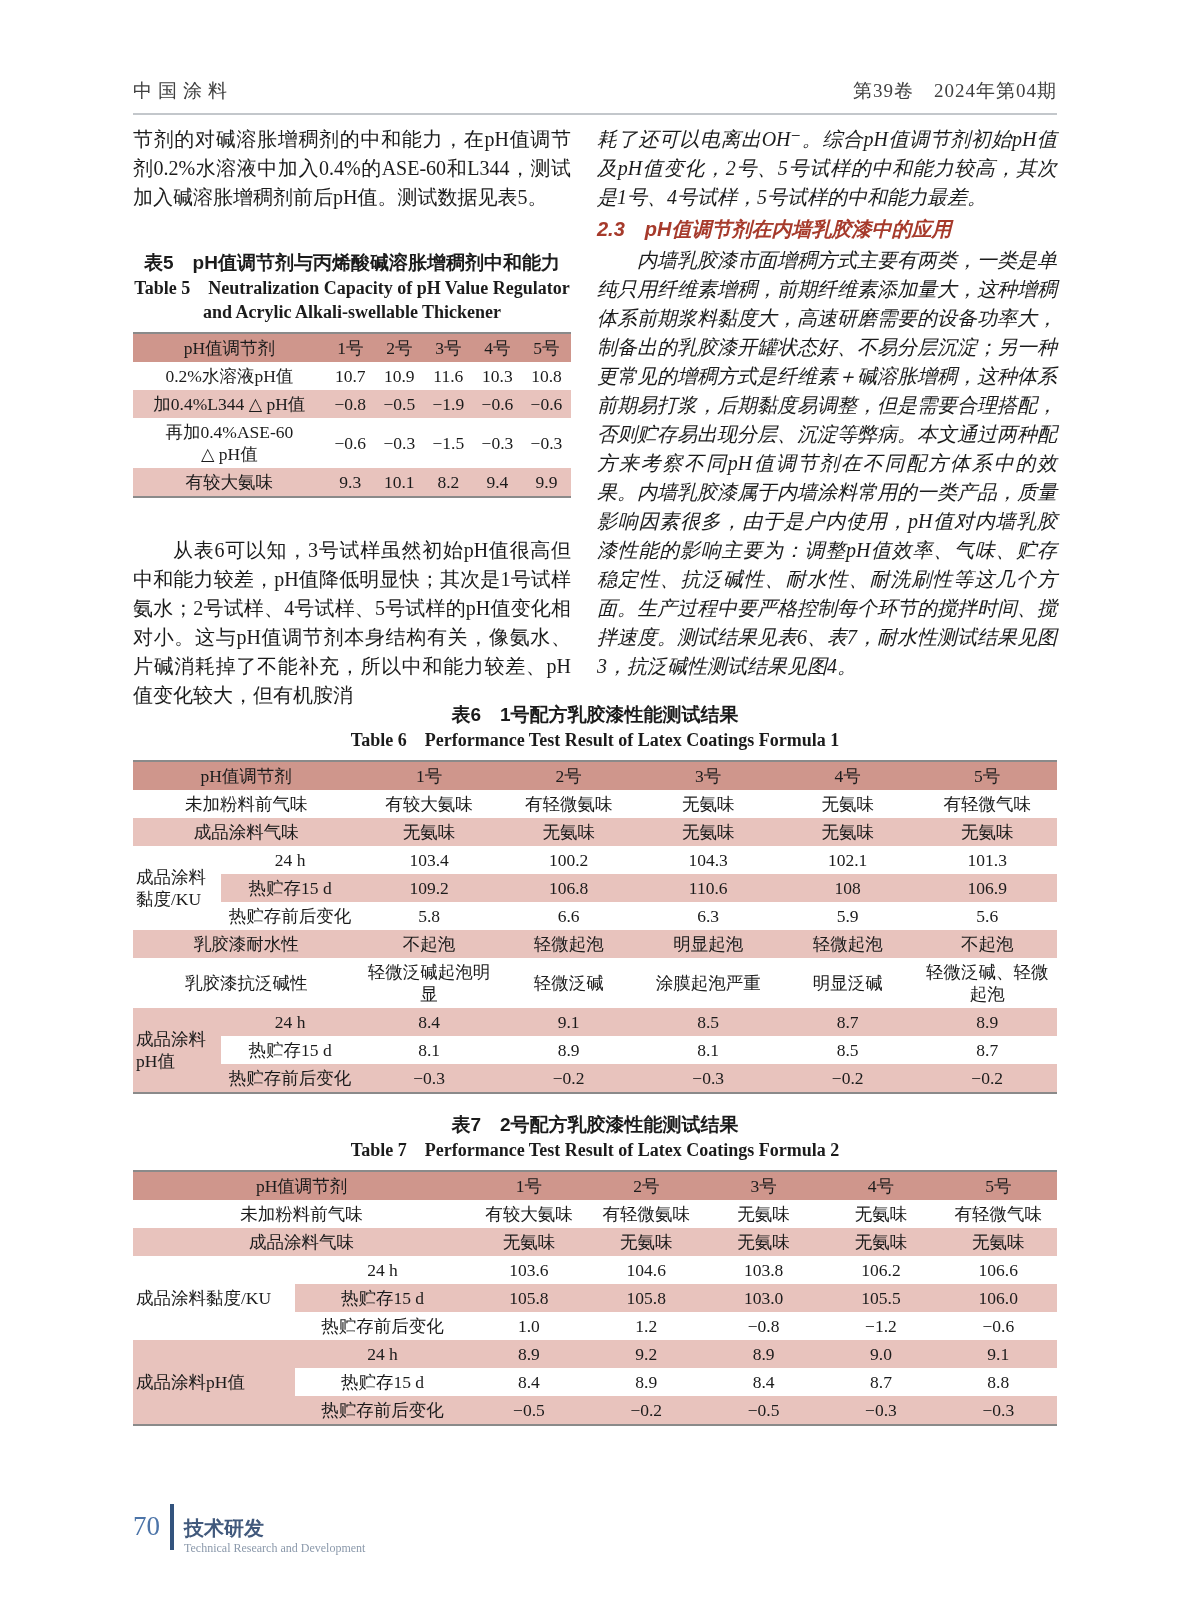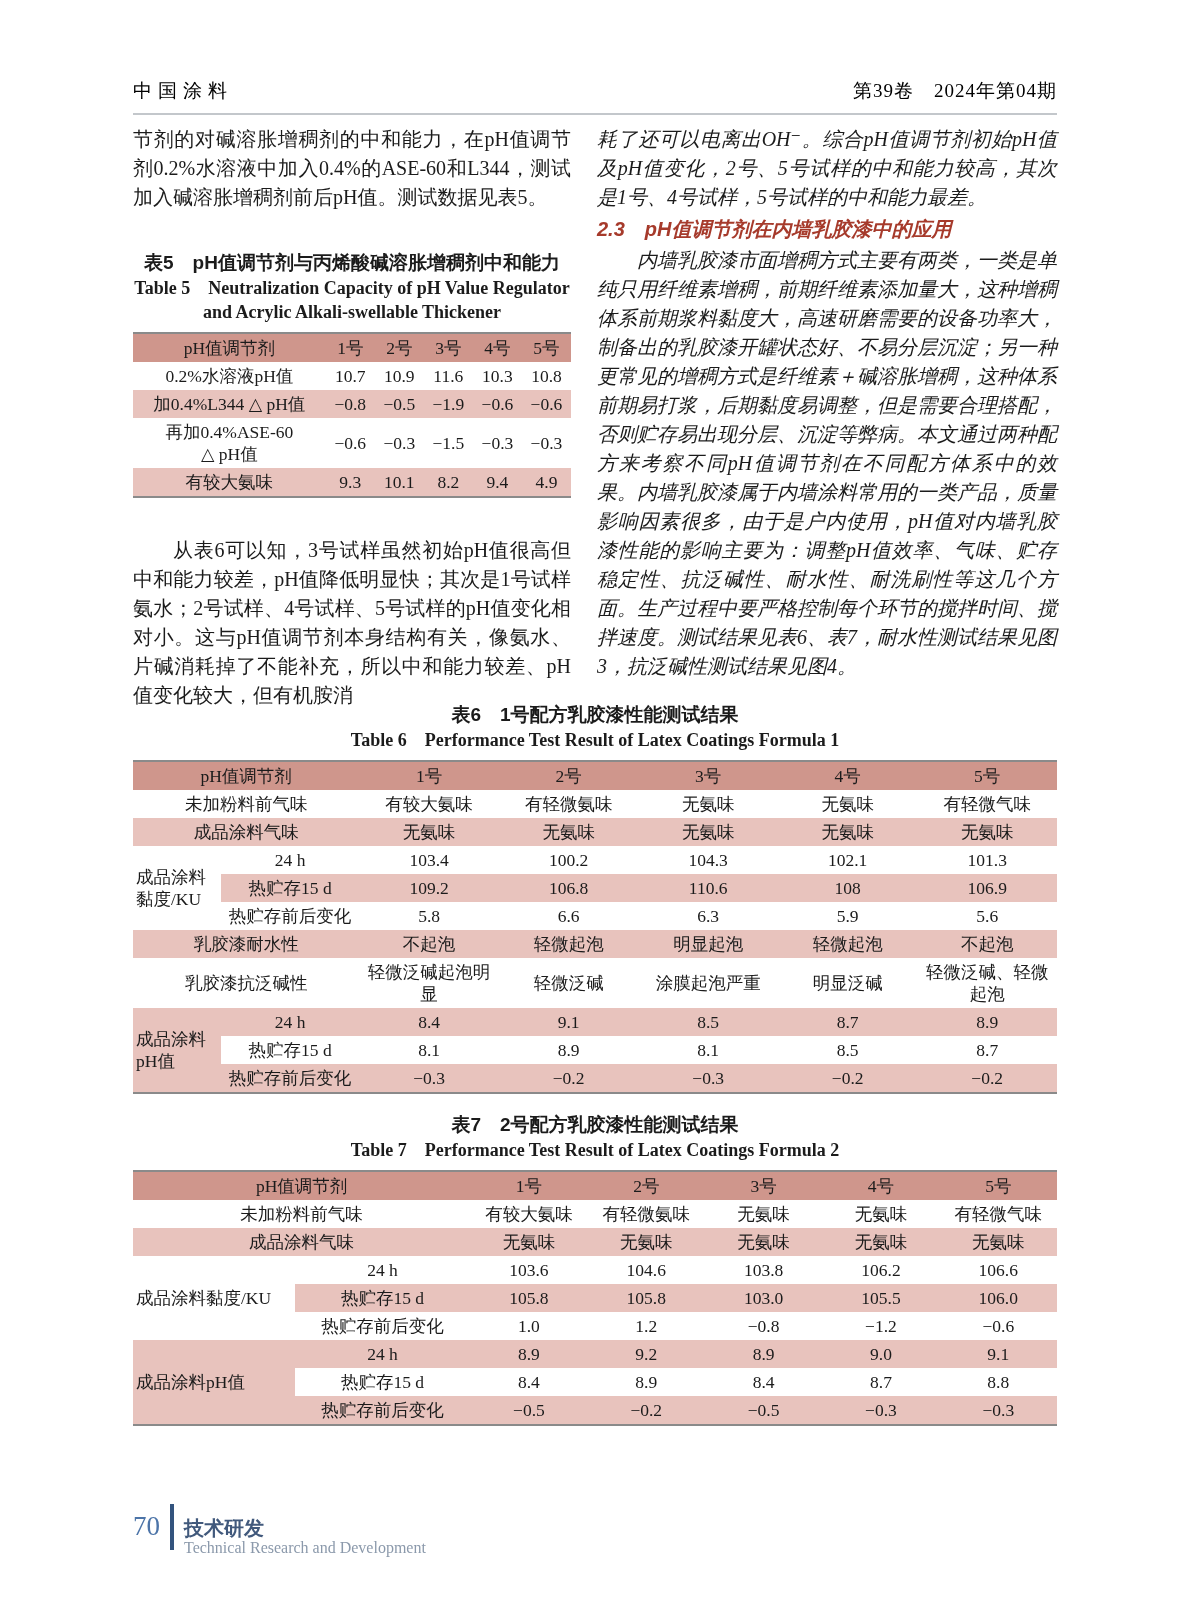--- a/index.html
+++ b/index.html
@@ -8,21 +8,21 @@
     width:1187px;height:1600px;
     background:#ffffff;
     color:#1b1b1b;
     font-family:"Liberation Serif","DejaVu Serif",serif;
     overflow:hidden;
   }
   
   .running-head{
     position:absolute;left:133px;right:130px;top:78px;
     display:flex;justify-content:space-between;align-items:flex-end;
-    font-size:19px;color:#000000;
+    font-size:19px;color:#404040;
     padding-bottom:9px;border-bottom:2px solid #c3c7cb;
   }
   .running-head .journal{letter-spacing:6px;}
   .running-head .issue{letter-spacing:1px;}
 
   
   .cols{position:absolute;top:125px;left:133px;width:924px;display:flex;gap:26px;}
   .col-l{width:438px;flex:none;}
   .col-r{flex:1;min-width:0;font-style:italic;}
   p{margin:0;font-size:20px;line-height:29px;text-align:justify;}
@@ -63,21 +63,21 @@
   #sec-t7{top:1112px;}
 
   
   .footer{position:absolute;left:133px;top:1497px;display:flex;align-items:center;}
   .footer .pageno{font-size:27px;color:var(--footer-accent,#4c74a8);margin-right:10px;}
   .footer .vbar{width:4px;height:46px;background:#33547e;margin-right:10px;}
   .footer .sec-zh{
     font-family:"Liberation Sans","DejaVu Sans",sans-serif;font-weight:bold;
     font-size:20px;line-height:24px;color:#41597c;margin-top:19px;
   }
-  .footer .sec-en{font-size:16px;line-height:16px;color:#8b99ab;}
+  .footer .sec-en{font-size:12px;line-height:16px;color:#8b99ab;}
 </style>
 </head>
 <body>
 
 <div class="page">
 
   <div class="running-head">
     <span class="journal">中国涂料</span>
     <span class="issue">第39卷　2024年第04期</span>
   </div>
@@ -131,21 +131,21 @@
                 <td class="val bg-white">−1.5</td>
                 <td class="val bg-white">−0.3</td>
                 <td class="val bg-white">−0.3</td>
               </tr>
               <tr>
                 <td class="label bg-pink">有较大氨味</td>
                 <td class="val bg-pink">9.3</td>
                 <td class="val bg-pink">10.1</td>
                 <td class="val bg-pink">8.2</td>
                 <td class="val bg-pink">9.4</td>
-                <td class="val bg-pink">4.9</td>
+                <td class="val bg-pink">9.9</td>
               </tr>
             </tbody>
           </table>
       </div>
 
       <p class="indent">从表6可以知，3号试样虽然初始pH值很高但中和能力较差，pH值降低明显快；其次是1号试样氨水；2号试样、4号试样、5号试样的pH值变化相对小。这与pH值调节剂本身结构有关，像氨水、片碱消耗掉了不能补充，所以中和能力较差、pH值变化较大，但有机胺消</p>
     </div>
 
     <div class="col-r">
       <p>耗了还可以电离出OH⁻。综合pH值调节剂初始pH值及pH值变化，2号、5号试样的中和能力较高，其次是1号、4号试样，5号试样的中和能力最差。</p>

